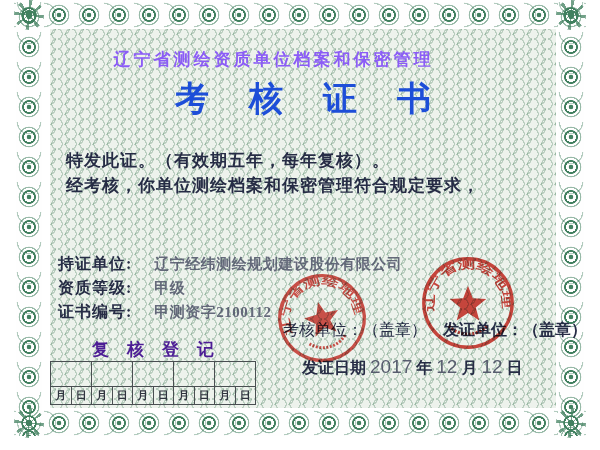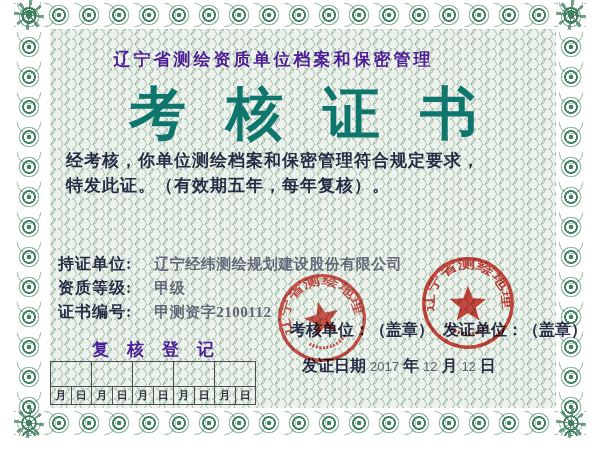--- a/index.html
+++ b/index.html
@@ -51,40 +51,40 @@
     background-image:
       radial-gradient(circle at 7px 5px, rgba(0,0,0,0) 4.6px, rgba(105,150,122,.42) 4.6px, rgba(105,150,122,.42) 5.6px, rgba(0,0,0,0) 5.9px),
       radial-gradient(circle at 0px 0px, rgba(0,0,0,0) 4.6px, rgba(105,150,122,.42) 4.6px, rgba(105,150,122,.42) 5.6px, rgba(0,0,0,0) 5.9px);
     background-size:14px 10px;
   }
 
   
   .abs{position:absolute;}
   .header-line{
     left:50px;width:447px;top:48px;text-align:center;
-    font-size:17px;font-weight:bold;letter-spacing:3px;color:#4c1d95;
+    font-size:17px;font-weight:bold;letter-spacing:3px;color:#8b5cf6;
   }
   .main-title{
     left:50px;width:506px;top:76px;text-align:center;
-    font-size:57px;font-weight:bold;letter-spacing:40px;text-indent:40px;
-    color:#0f766e;
+    font-size:34px;font-weight:bold;letter-spacing:40px;text-indent:40px;
+    color:#1d4ed8;
   }
   .body-text{
     left:66px;width:478px;top:148px;
     font-size:17px;font-weight:bold;line-height:25px;color:#262c45;
     letter-spacing:1px;
   }
   .body-text .line.indent{text-indent:2em;}
   .fields{left:58px;top:252px;font-size:16px;color:#262c45;line-height:24px;}
   .fields .flabel{font-weight:bold;letter-spacing:1px;}
   .fields .fvalue{font-weight:bold;color:#4e5368;opacity:.85;letter-spacing:0.5px;font-size:15px;margin-left:18px;}
-  .sign-assess{left:290px;top:320px;font-size:16px;font-weight:bold;color:#262c45;}
+  .sign-assess{left:283px;top:320px;font-size:16px;font-weight:normal;color:#262c45;}
   .sign-issue{left:398px;top:320px;font-size:16px;font-weight:bold;color:#262c45;padding-left:45px;}
   .date-line{left:302px;top:356px;font-size:16px;font-weight:bold;color:#262c45;}
-  .date-line .num{font-size:13px;font-weight:normal;color:#4a4f63;opacity:.9;
+  .date-line .num{font-size:19px;font-weight:normal;color:#4a4f63;opacity:.9;
     font-family:"Liberation Sans","DejaVu Sans",sans-serif;}
 
   
   .review-title{left:50px;width:206px;top:338px;text-align:center;
     font-size:17px;font-weight:bold;letter-spacing:18px;text-indent:18px;color:#4c1d95;}
   .review-table{
     left:50px;top:361px;width:206px;height:44px;display:flex;
     border:1px solid #4a4f52;box-sizing:border-box;
   }
   .review-col{flex:1;display:flex;flex-direction:column;border-right:1px solid #4a4f52;}
@@ -114,22 +114,22 @@
   <div class="corner tr"></div>
   <div class="corner bl"></div>
   <div class="corner br"></div>
 
   <div class="panel"></div>
 
   <div class="abs header-line">辽宁省测绘资质单位档案和保密管理</div>
   <div class="abs main-title">考核证书</div>
 
   <div class="abs body-text">
+    <div class="line">特发此证。（有效期五年，每年复核）。</div>
     <div class="line">经考核，你单位测绘档案和保密管理符合规定要求，</div>
-    <div class="line">特发此证。（有效期五年，每年复核）。</div>
   </div>
 
   <div class="abs fields">
     <div>
       <span class="flabel">持证单位:</span>
       <span class="fvalue">辽宁经纬测绘规划建设股份有限公司</span>
     </div>
     <div>
       <span class="flabel">资质等级:</span>
       <span class="fvalue">甲级</span>

